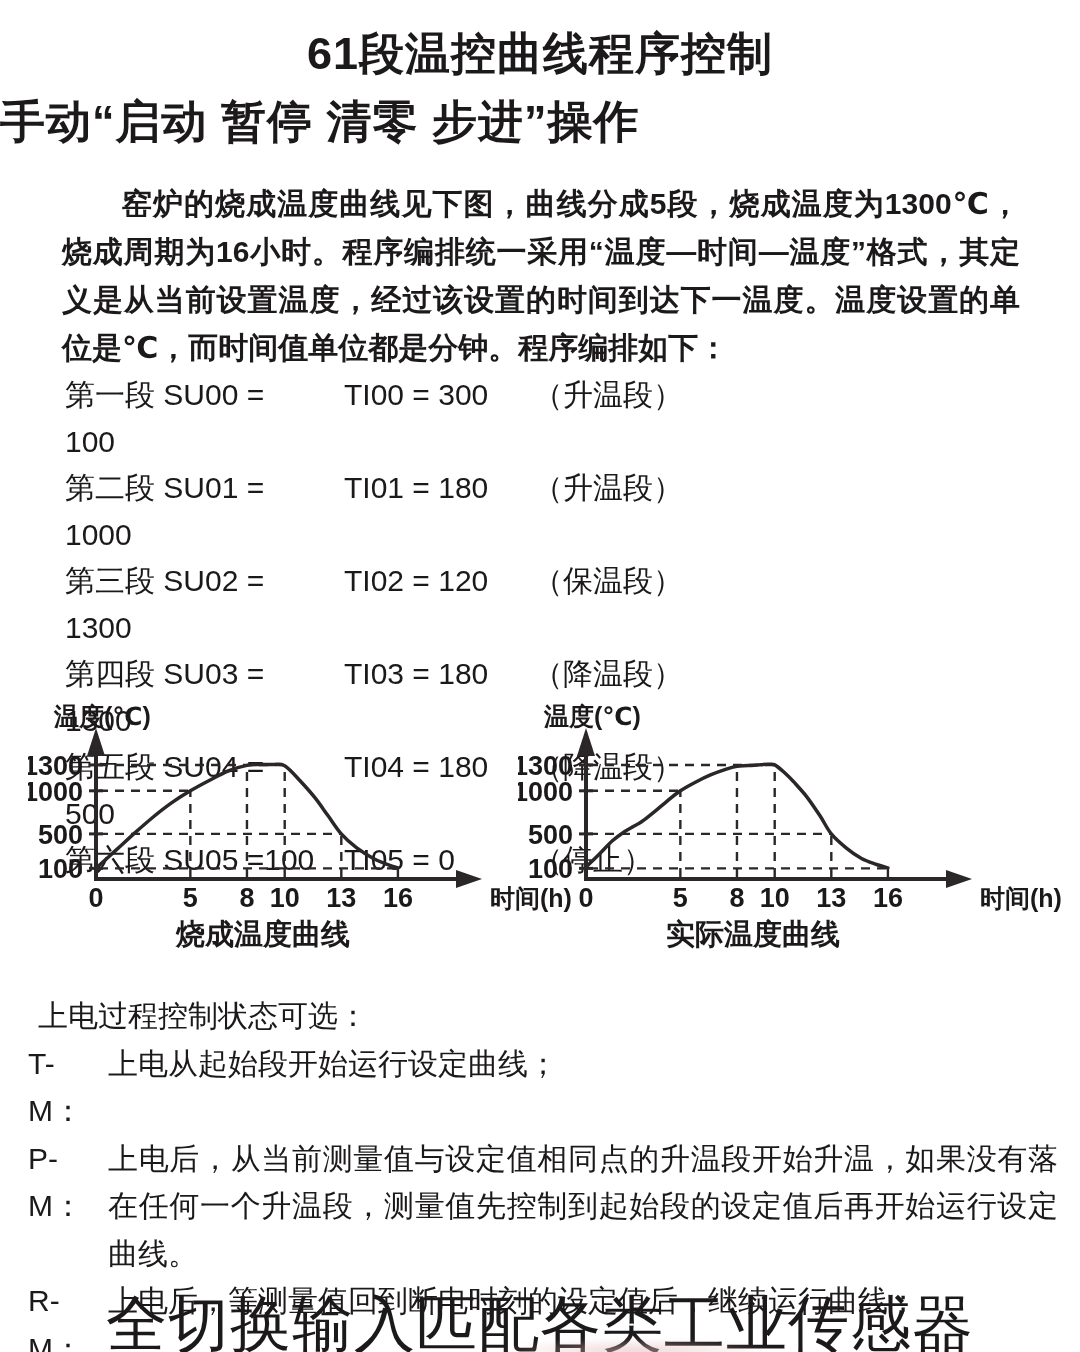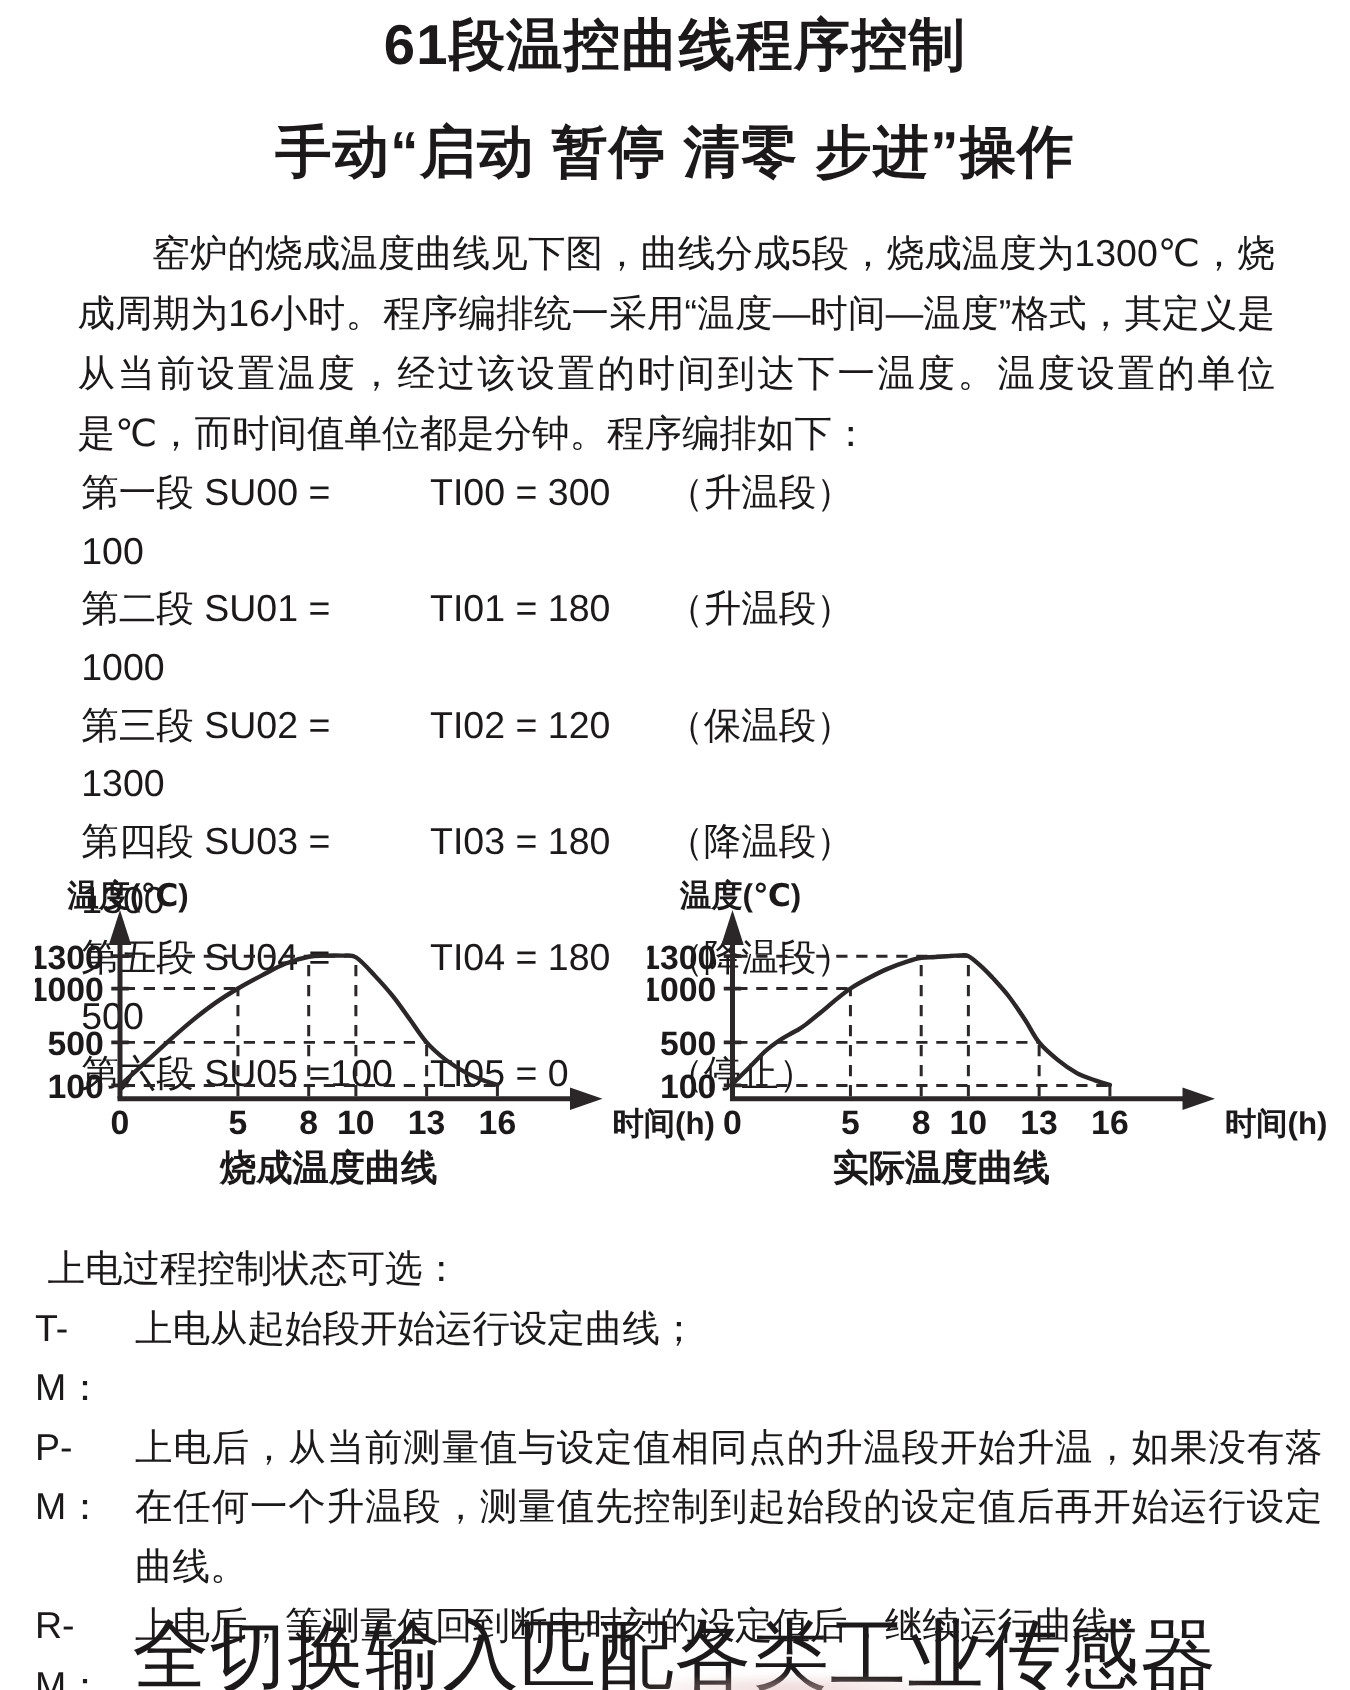--- a/index.html
+++ b/index.html
@@ -2,25 +2,25 @@
 <html><head>
 <meta charset="utf-8">
 <style>
   html,body{margin:0;padding:0;}
   body{
     width:1080px;height:1352px;position:relative;background:#ffffff;
     font-family:"Liberation Sans","DejaVu Sans",sans-serif;
     color:#1c191a;overflow:hidden;
   }
   .abs{position:absolute;}
-  .title1{top:6px;left:0;width:1080px;text-align:center;font-size:45px;font-weight:700;letter-spacing:1px;margin:0;}
-  .title2{top:92px;left:0;width:1080px;text-align:center;font-size:45px;font-weight:700;letter-spacing:1px;margin:0;}
+  .title1{top:24px;left:0;width:1080px;text-align:center;font-size:45px;font-weight:700;letter-spacing:1px;margin:0;}
+  .title2{top:92px;left:0;width:1080px;text-align:left;font-size:45px;font-weight:700;letter-spacing:1px;margin:0;}
   .intro{
     left:62px;top:180px;width:958px;
-    font-size:30px;line-height:48px;font-weight:400;
+    font-size:30px;line-height:48px;font-weight:700;
     text-align:justify;text-indent:2em;margin:0;
   }
   .program{left:65px;top:372px;width:980px;font-size:30px;font-weight:500;}
   .program-row{display:grid;grid-template-columns:255px 165px auto;line-height:46.5px;gap:24px;}
   .chart-svg{position:absolute;top:692px;}
   #chart0{left:28px;}
   #chart1{left:518px;}
   .ax-label{font-weight:700;font-size:25px;fill:#1c191a;}
   .tick{font-weight:700;font-size:27px;fill:#1c191a;}
   .caption{font-weight:700;font-size:29px;fill:#1c191a;}

